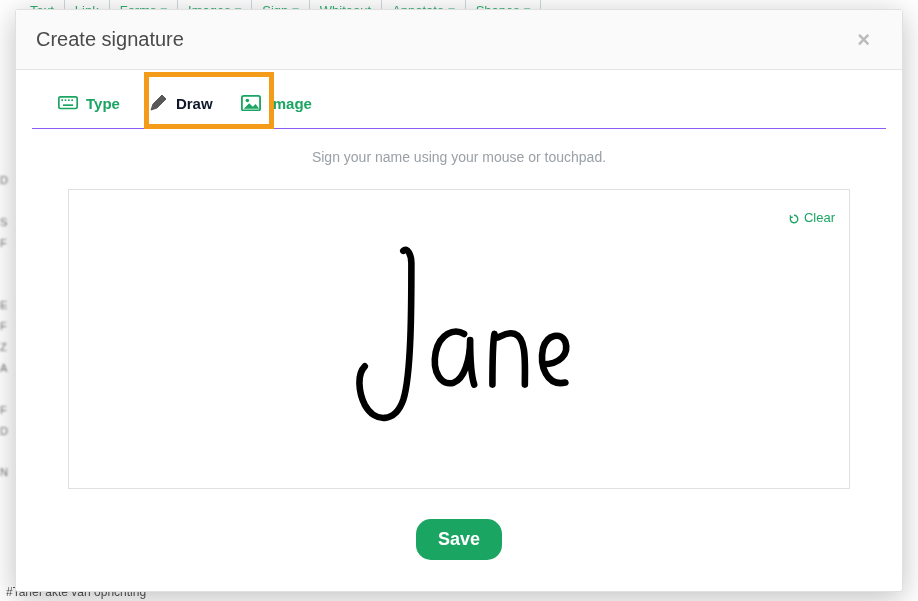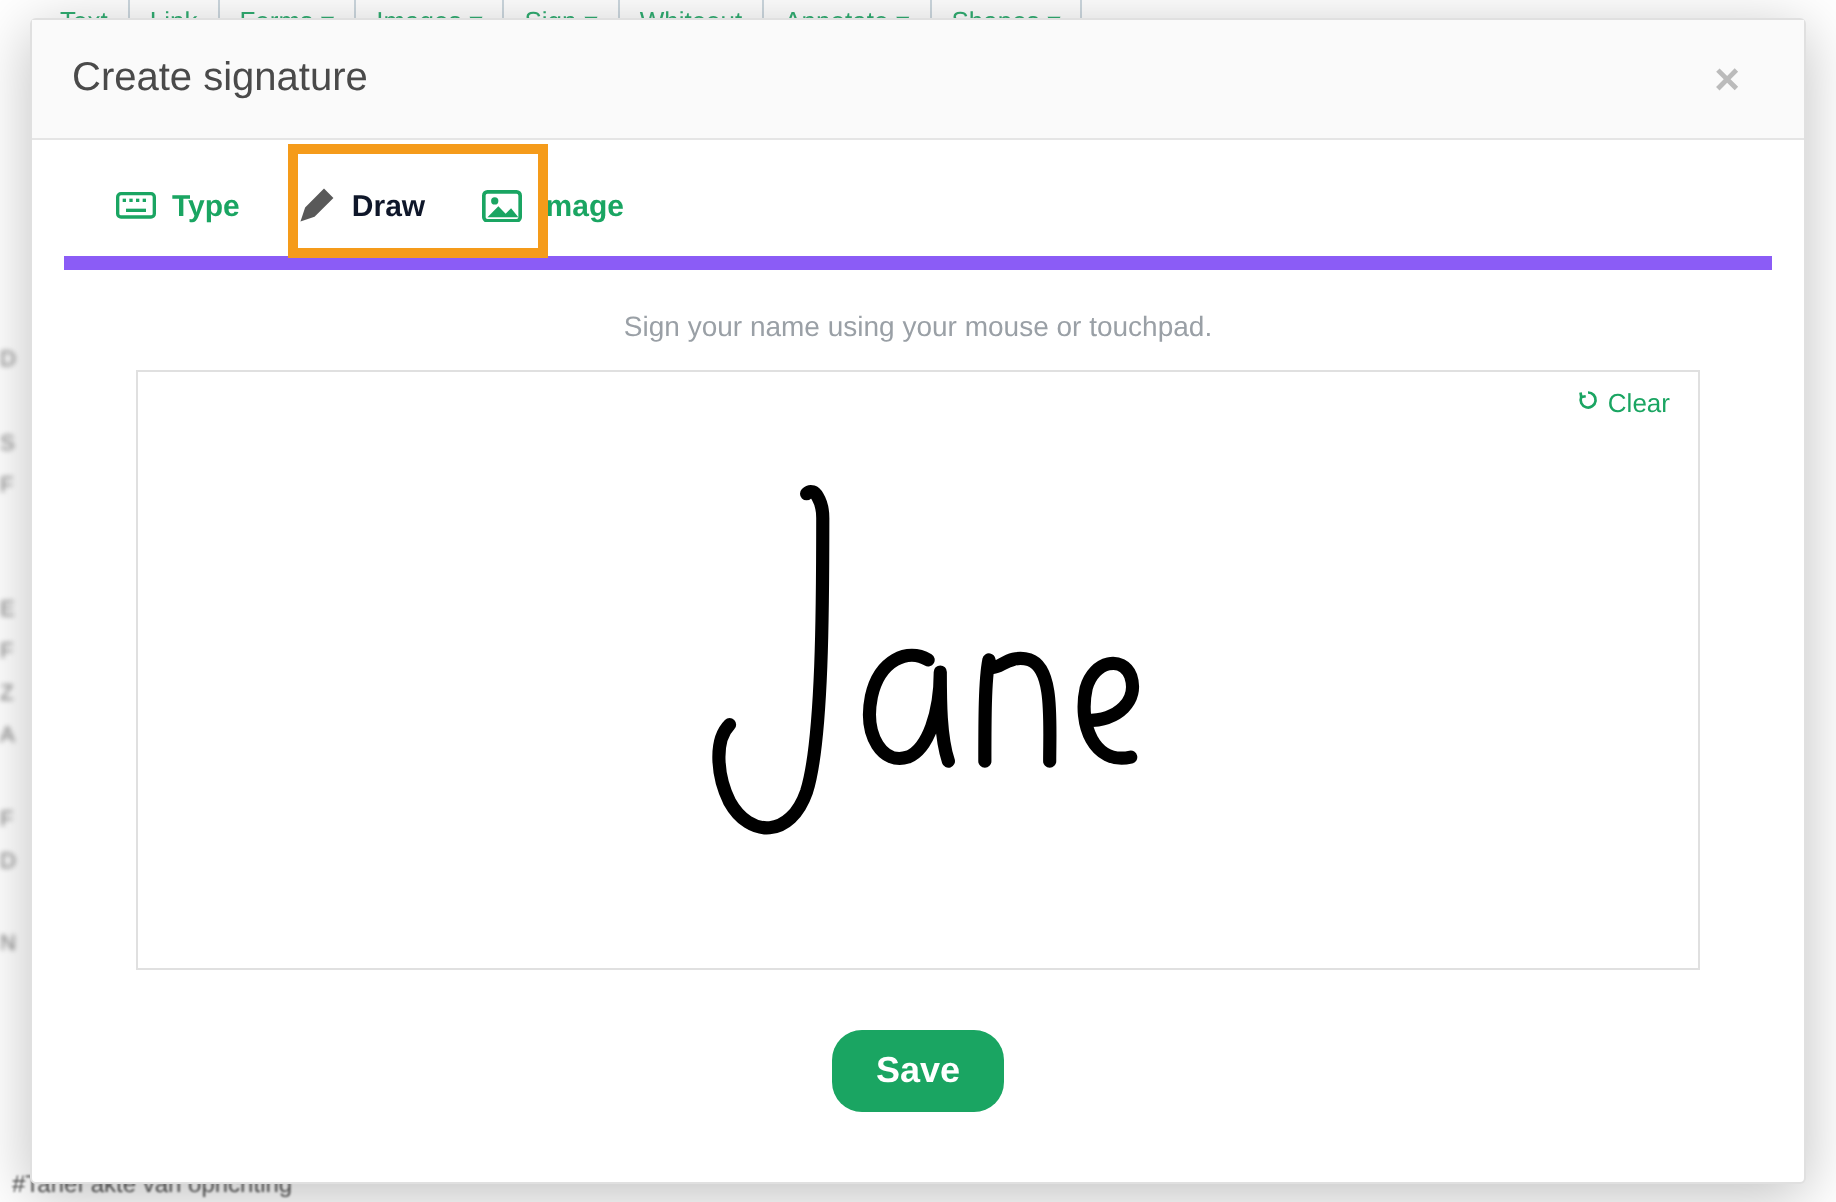--- a/index.html
+++ b/index.html
@@ -34,41 +34,41 @@
   .modal-header {
     padding: 18px 32px 18px 20px; border-bottom: 1px solid #e5e5e5;
     display: flex; align-items: center; justify-content: space-between;
     background: #fafafa;
   }
   .modal-title { font-size: 20px; font-weight: 500; color: #4a4a4a; }
   .close-x { font-size: 22px; color: #bbb; cursor: pointer; font-weight: bold; line-height: 1; }
   .modal-body { flex: 1; padding: 18px 16px 0 16px; overflow: hidden; display:flex; flex-direction:column;}
   .tabs {
     display: flex; align-items: center; gap: 0;
-    border-bottom: 7px solid #8b5cf6; padding-bottom: 10px; padding-left: 12px;
+    border-bottom: 1px solid #8b5cf6; padding-bottom: 10px; padding-left: 12px;
   }
   .tab {
     display: flex; align-items: center; gap: 8px;
     padding: 6px 14px; font-size: 15px; font-weight: 600;
     color: #1aa562; cursor: pointer;
   }
   .tab .icon { width: 20px; height: 18px; display:flex; align-items:center; justify-content:center;}
   .tab.active { color: #0f172a; }
   .tab.active .icon svg * { stroke: #595959; fill: #595959; }
   .highlight-box {
     border: 5px solid #f59b1a; position:absolute; pointer-events:none;
   }
-  .instruction { text-align:center; color:#9aa0a6; font-size:14px; margin-top:20px; margin-bottom:14px; }
+  .instruction { text-align:center; color:#9aa0a6; font-size:14px; margin-top:20px; margin-bottom:24px; }
   .canvas-wrap {
     margin: 0 36px; border:1px solid #e0e0e0; background:#fff;
     flex:1; position:relative; min-height:290px; max-height:300px;
   }
   .clear-btn {
-    position:absolute; top:8px; right:14px; color:#1aa562; font-size:13px;
-    display:flex; align-items:flex-start; gap:4px; cursor:pointer;
+    position:absolute; top:20px; right:14px; color:#1aa562; font-size:13px;
+    display:flex; align-items:flex-end; gap:4px; cursor:pointer;
   }
   .clear-btn svg { width:12px; height:12px; }
   .sig-svg { position:absolute; left:0; top:0; width:100%; height:100%; }
   .footer { padding: 30px 0 10px; display:flex; justify-content:center;}
   .save-btn {
     background:#1aa562; color:#fff; border:none; font-size:18px; font-weight:700;
     padding: 10px 22px; border-radius:15px; cursor:pointer;
   }
 </style>
 </head>

